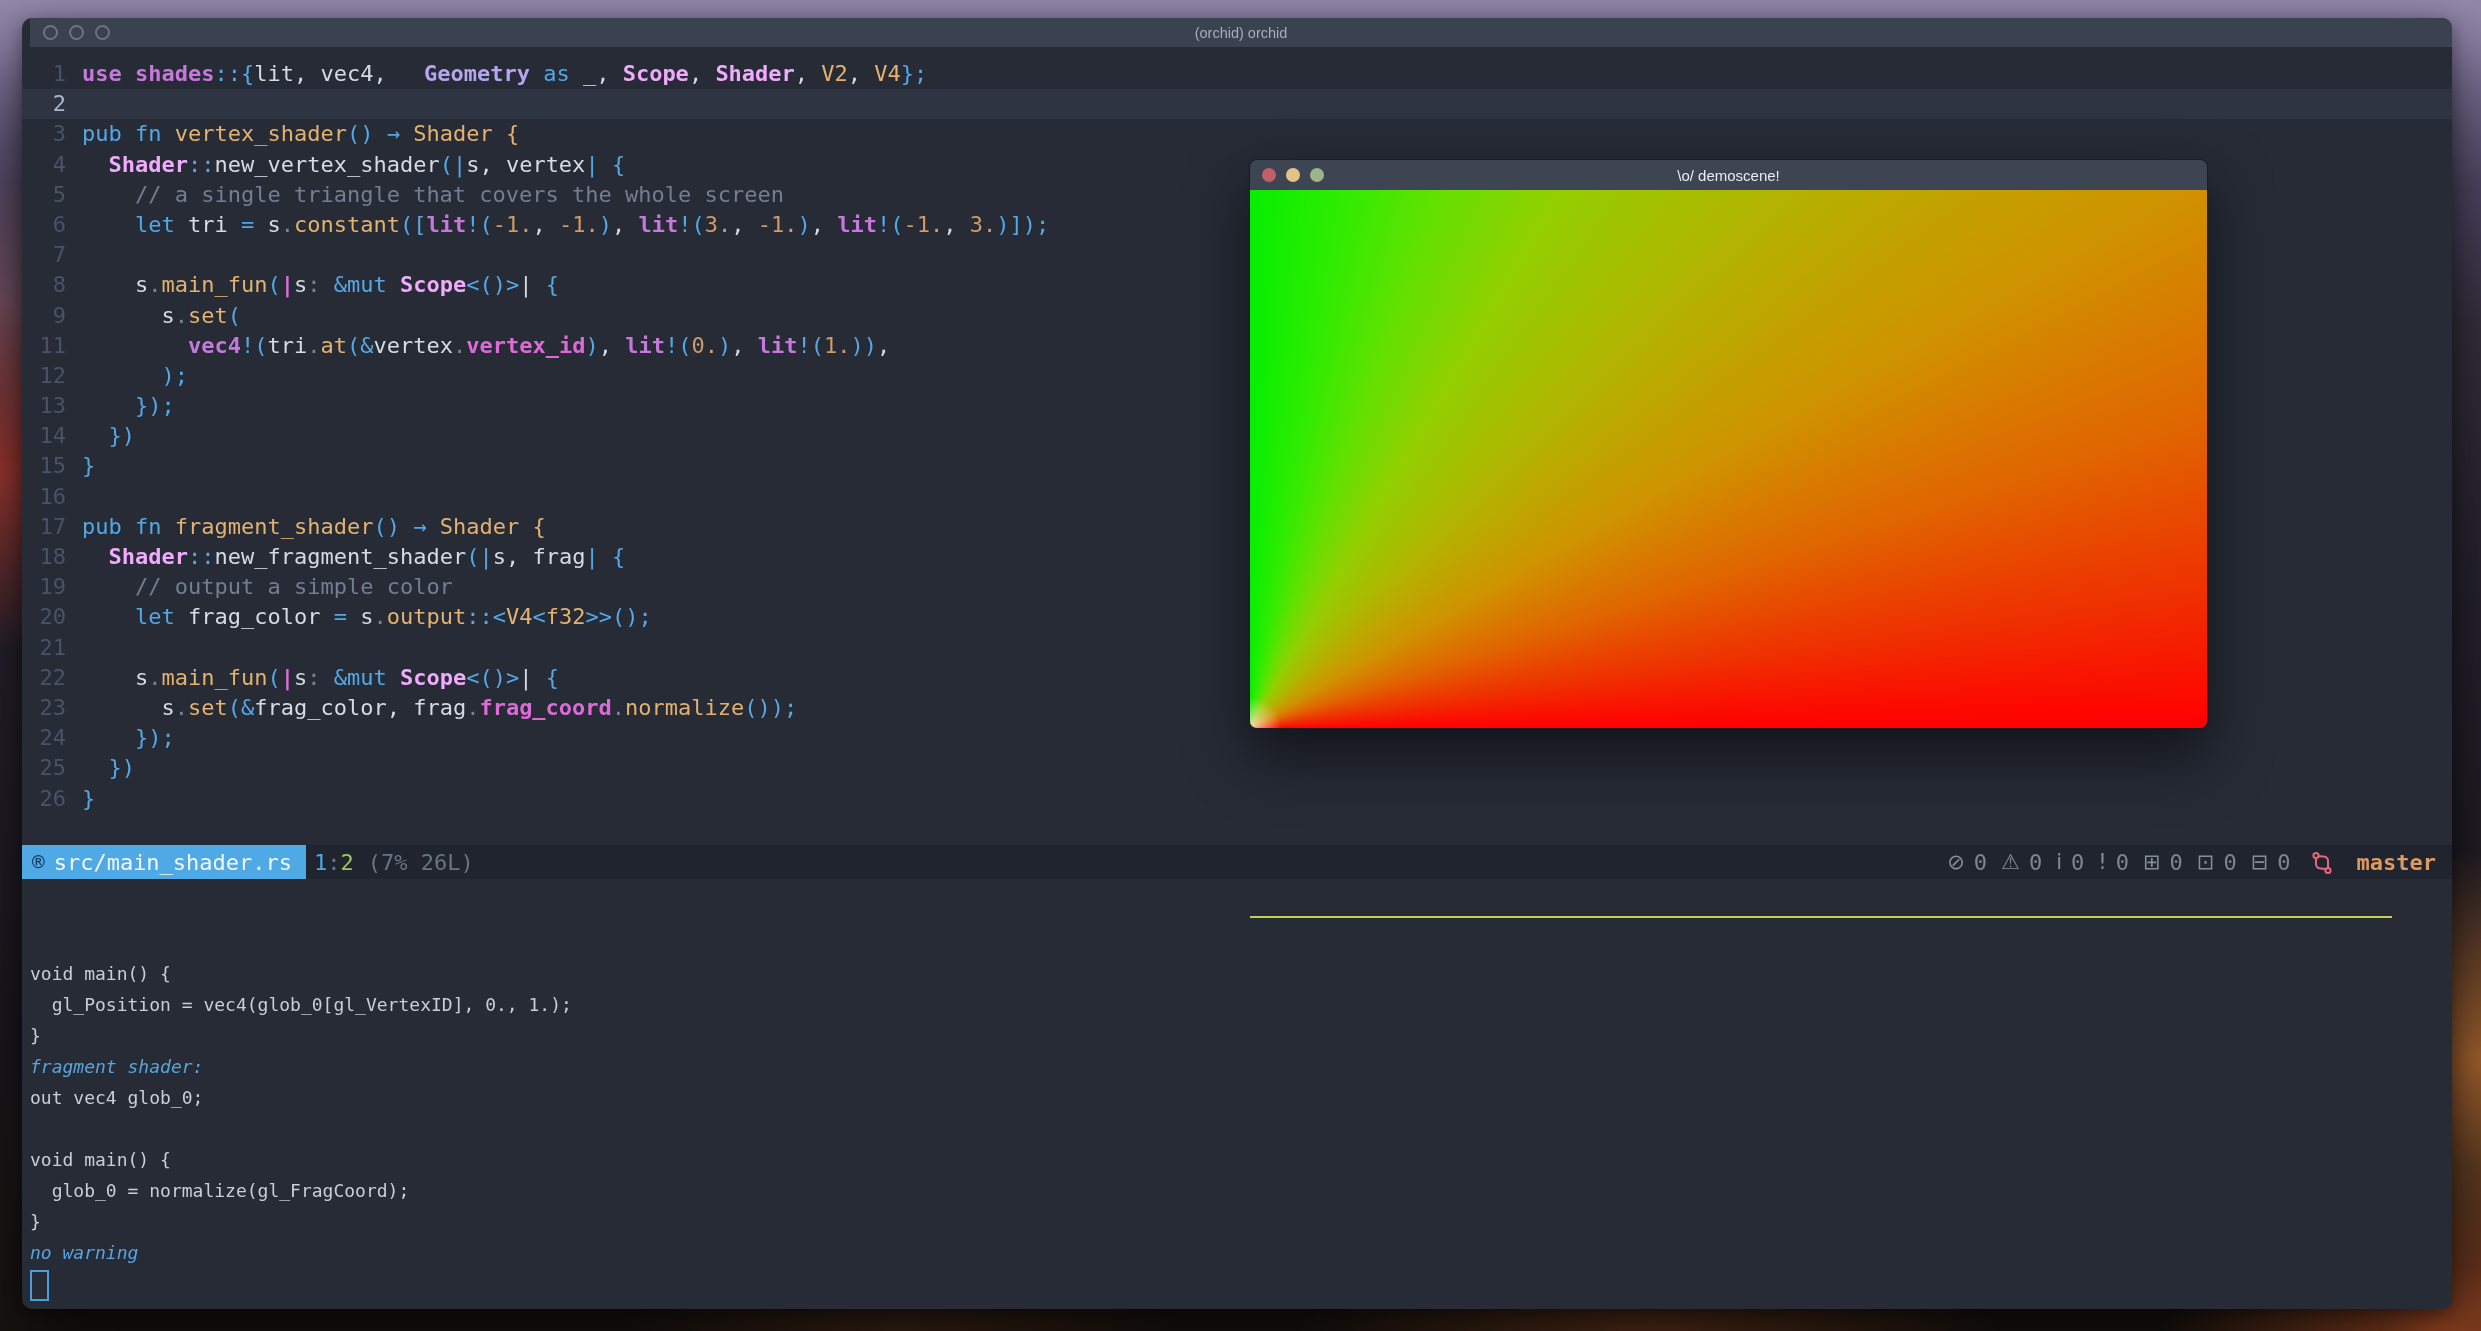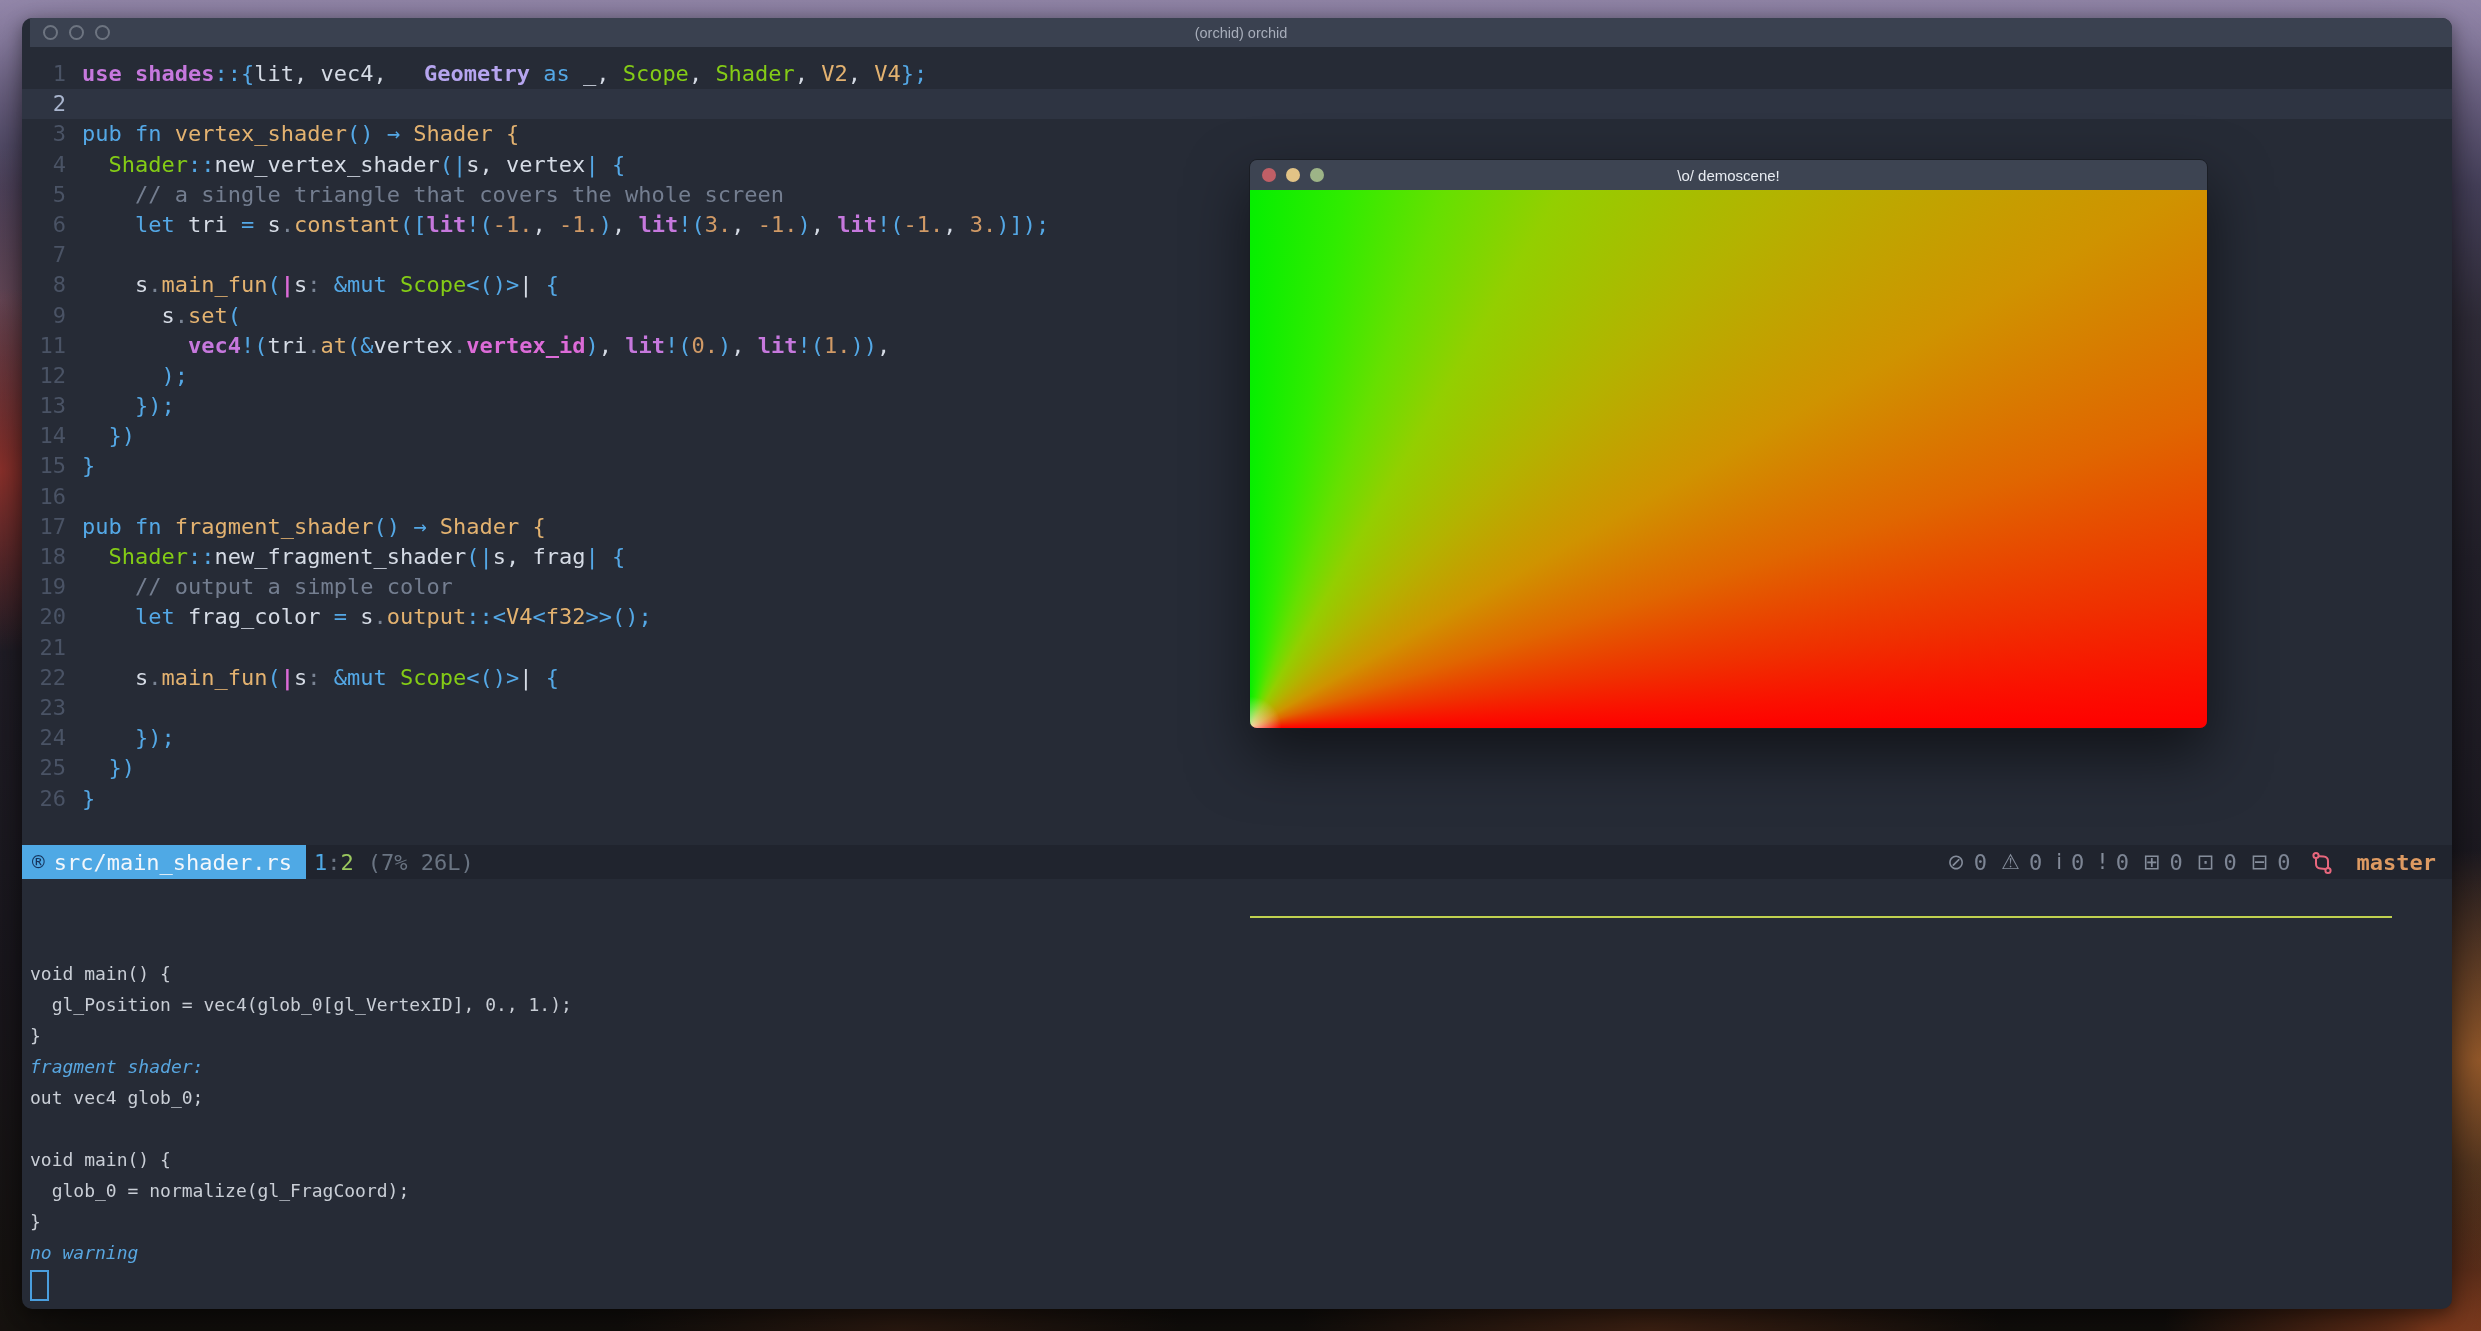--- a/index.html
+++ b/index.html
@@ -21,21 +21,21 @@
   .lights{position:absolute;left:13px;top:0;height:29px;display:flex;align-items:center;gap:11px;}
   .light{width:15px;height:15px;border-radius:50%;}
   .light.hollow{border:2px solid #6d7480;background:transparent;box-sizing:border-box;}
   
   .editor{position:absolute;left:0;top:29px;right:0;padding-top:12px;font-size:22px;line-height:30.2px;}
   .cl{display:flex;white-space:pre;height:30.2px;}
   .cl.cursorline{background:#2e3442;}
   .ln{width:44px;text-align:right;color:#4a5365;flex:0 0 44px;user-select:none;}
   .cl.cursorline .ln{color:#a9b5ce;}
   .code{padding-left:16px;}
-  .k{color:#54a8e6;} .g{color:#e3b270;} .gb{color:#84cc16;font-weight:normal;}
+  .k{color:#54a8e6;} .g{color:#e3b270;} .gb{color:#f0abfc;font-weight:bold;}
   .m{color:#c678dd;font-weight:bold;} .f{color:#dc6bd8;font-weight:bold;}
   .l{color:#b6a5ef;font-weight:bold;margin-left:24px;} .n{color:#d19a66;} .c{color:#747e90;}
   .d{color:#7a8494;} .t{color:#d5dbe5;}
   
   .statusline{position:absolute;left:0;right:0;top:827px;height:34px;background:#20242e;
     display:flex;align-items:center;font-size:22px;color:#6a7482;}
   .file-chip{height:34px;display:flex;align-items:center;background:#4fa9e5;color:#f3f7fb;
     padding:0 14px 0 10px;gap:9px;}
   .rust-icon{color:#173providers;color:#15325a;font-size:21px;}
   .pos{margin-left:8px;}
@@ -99,21 +99,21 @@
         <div class="cl"><span class="ln">13</span><span class="code"><span class="t">    </span><span class="k">});</span></span></div>
         <div class="cl"><span class="ln">14</span><span class="code"><span class="t">  </span><span class="k">})</span></span></div>
         <div class="cl"><span class="ln">15</span><span class="code"><span class="k">}</span></span></div>
         <div class="cl"><span class="ln">16</span><span class="code"></span></div>
         <div class="cl"><span class="ln">17</span><span class="code"><span class="k">pub</span><span class="t"> </span><span class="k">fn</span><span class="t"> </span><span class="g">fragment_shader</span><span class="k">()</span><span class="t"> </span><span class="k">→</span><span class="t"> </span><span class="g">Shader</span><span class="t"> </span><span class="g">{</span></span></div>
         <div class="cl"><span class="ln">18</span><span class="code"><span class="t">  </span><span class="gb">Shader</span><span class="k">::</span><span class="t">new_fragment_shader</span><span class="k">(|</span><span class="t">s, frag</span><span class="k">|</span><span class="t"> </span><span class="k">{</span></span></div>
         <div class="cl"><span class="ln">19</span><span class="code"><span class="t">    </span><span class="c">// output a simple color</span></span></div>
         <div class="cl"><span class="ln">20</span><span class="code"><span class="t">    </span><span class="k">let</span><span class="t"> frag_color </span><span class="k">=</span><span class="t"> s</span><span class="d">.</span><span class="g">output</span><span class="k">::&lt;</span><span class="g">V4</span><span class="k">&lt;</span><span class="g">f32</span><span class="k">&gt;&gt;();</span></span></div>
         <div class="cl"><span class="ln">21</span><span class="code"></span></div>
         <div class="cl"><span class="ln">22</span><span class="code"><span class="t">    s</span><span class="d">.</span><span class="g">main_fun</span><span class="k">(</span><span class="f">|</span><span class="t">s</span><span class="d">:</span><span class="t"> </span><span class="k">&amp;mut</span><span class="t"> </span><span class="gb">Scope</span><span class="k">&lt;()&gt;</span><span class="t">|</span><span class="t"> </span><span class="k">{</span></span></div>
-        <div class="cl"><span class="ln">23</span></div>
+        <div class="cl"><span class="ln">23</span><span class="code"><span class="t">      s</span><span class="d">.</span><span class="g">set</span><span class="k">(&amp;</span><span class="t">frag_color, frag</span><span class="d">.</span><span class="f">frag_coord</span><span class="d">.</span><span class="g">normalize</span><span class="k">());</span></span></div>
         <div class="cl"><span class="ln">24</span><span class="code"><span class="t">    </span><span class="k">});</span></span></div>
         <div class="cl"><span class="ln">25</span><span class="code"><span class="t">  </span><span class="k">})</span></span></div>
         <div class="cl"><span class="ln">26</span><span class="code"><span class="k">}</span></span></div>
       </div>
 
     <div class="statusline">
       <div class="file-chip">
         <span class="rust-icon">®</span>
         <span>src/main_shader.rs</span>
       </div>

